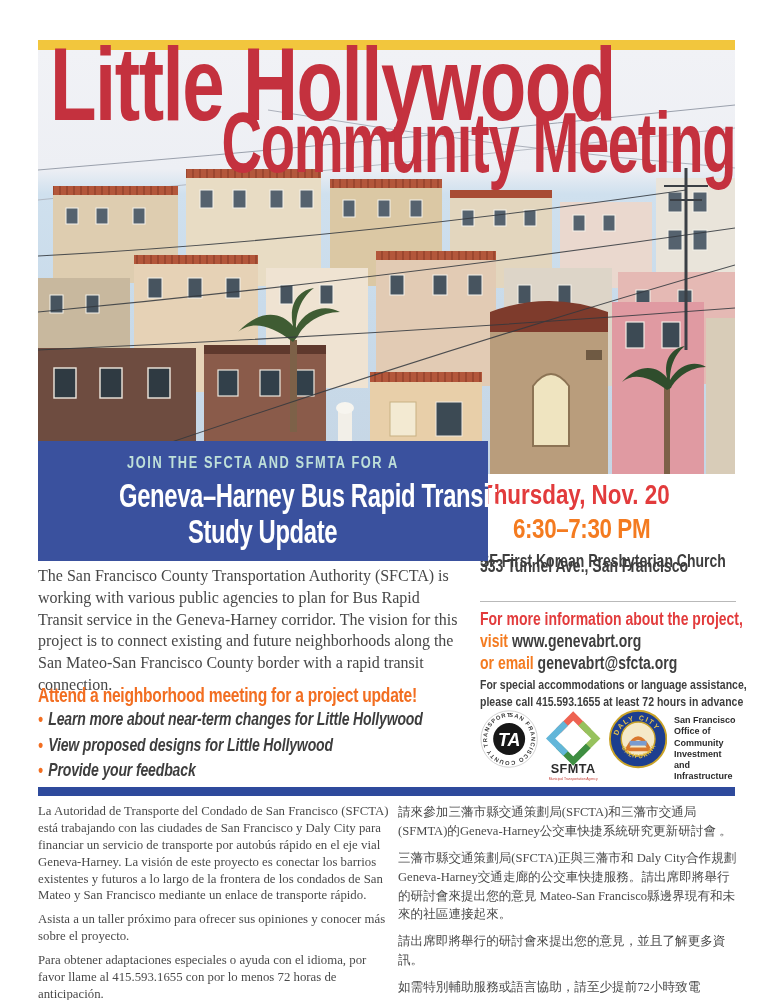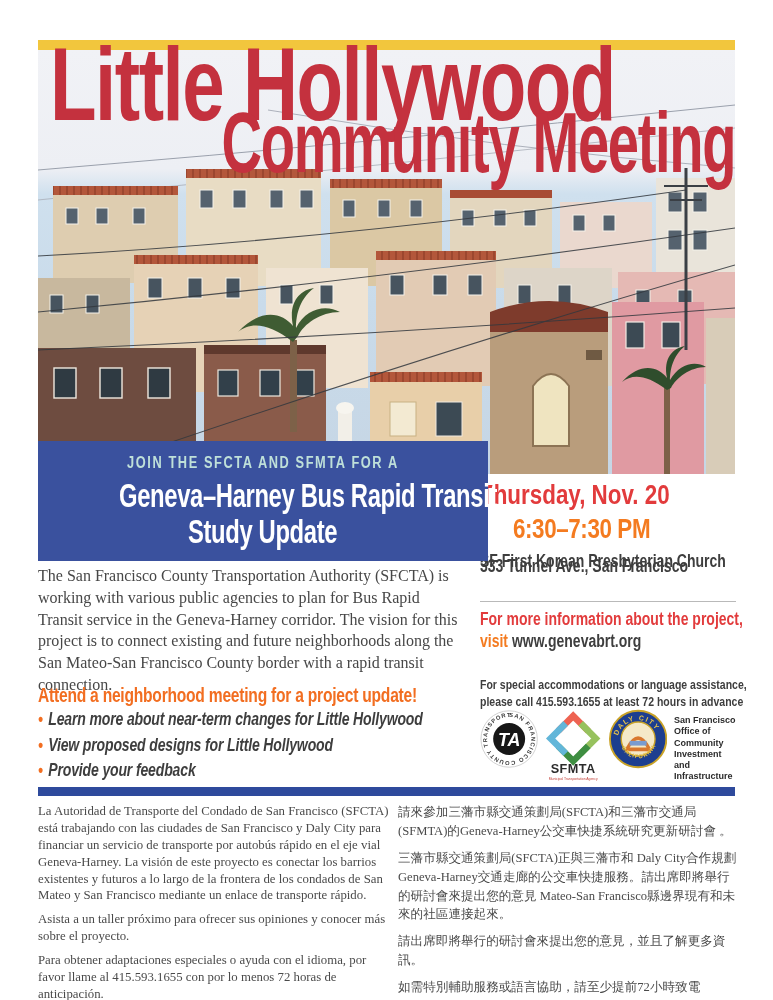--- a/index.html
+++ b/index.html
@@ -229,20 +229,24 @@
   <div id="ev-date" class="abs rc nw"><span class="cx sc8">Thursday, Nov. 20</span></div>
   <div id="ev-time" class="abs rc nw"><span class="cx sc8">6:30–7:30 PM</span></div>
   <div id="ev-venue" class="abs rc nw"><span class="cx sc8">SF First Korean Presbyterian Church</span></div>
   <div id="ev-addr" class="abs rc nw"><span class="cx sc8">333 Tunnel Ave., San Francisco</span></div>
   <div id="rc-line" class="abs rc"></div>
   <div id="info-h" class="abs rc nw"><span class="cx sc8">For more information about the project,</span></div>
   <div id="info-visit" class="abs rc nw">
     <span class="cx sc8"><span class="olbl">visit</span>
     <span>www.genevabrt.org</span></span>
   </div>
+  <div id="info-email" class="abs rc nw">
+    <span class="cx sc8"><span class="olbl">or email</span>
+    <span>genevabrt@sfcta.org</span></span>
+  </div>
   <div id="access" class="abs rc">
     <div class="nw"><span class="cx">For special accommodations or language assistance,</span></div>
     <div class="nw"><span class="cx">please call 415.593.1655 at least 72 hours in advance</span></div>
   </div>
 
   <div id="logos" class="abs">
     <svg width="62" height="62" viewBox="0 0 62 62">
       <defs>
           <path id="ringP" d="M31,7.5 a23.5,23.5 0 1,1 -0.02,0"></path>
         </defs>

